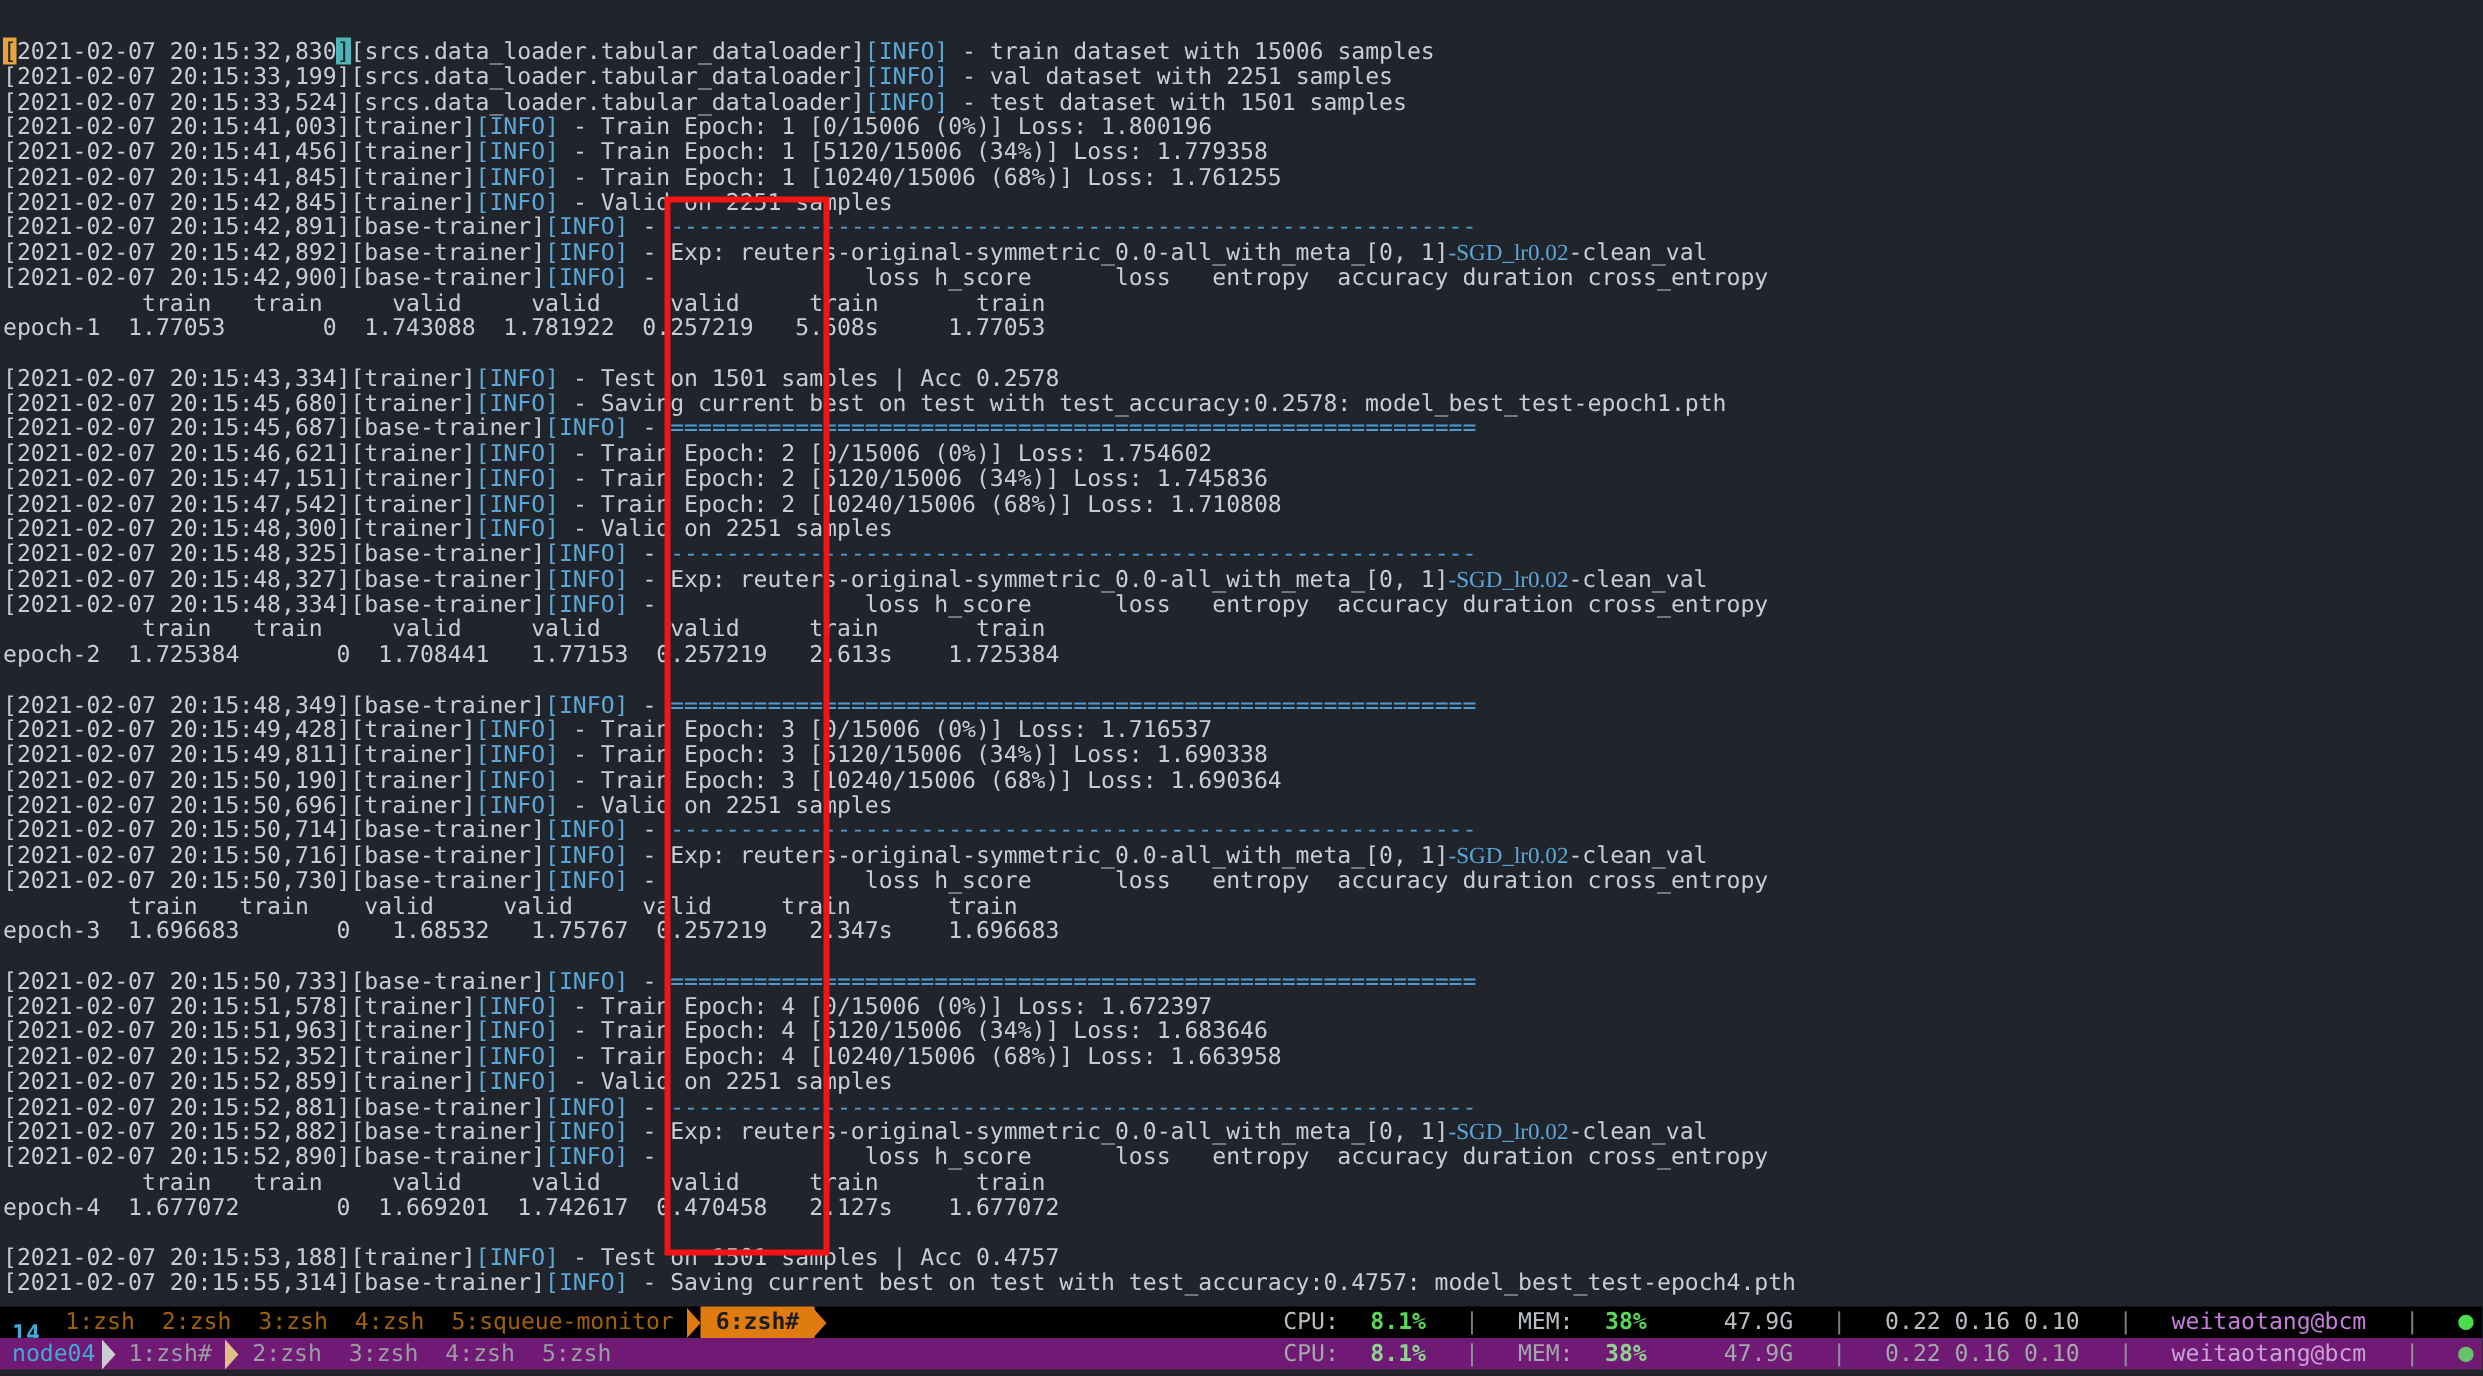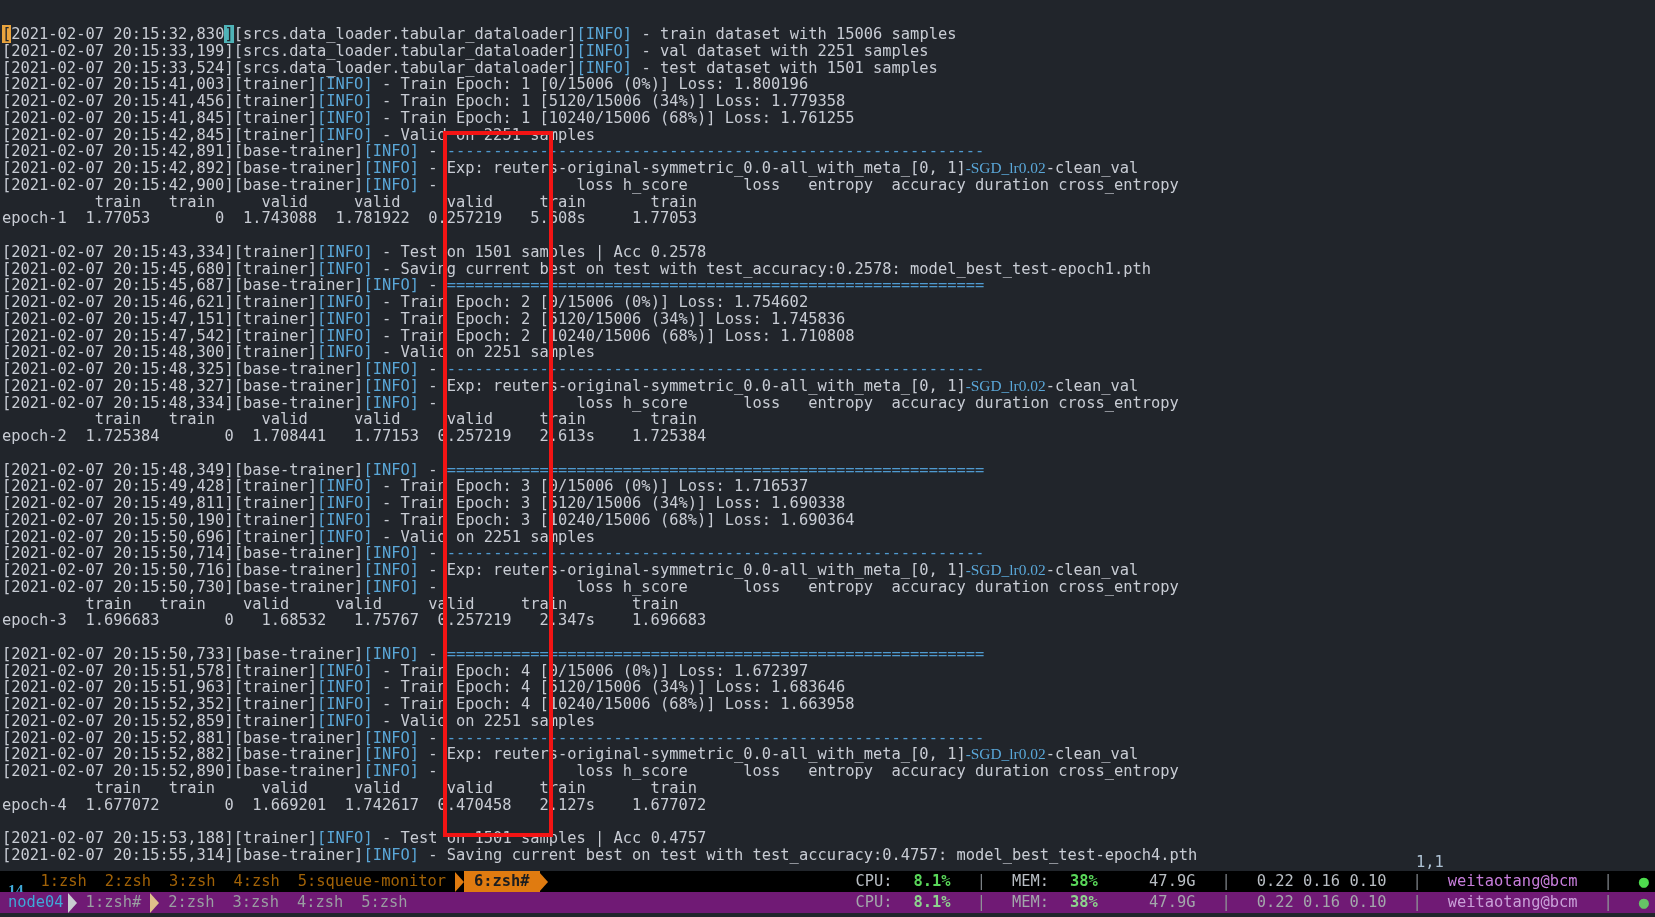--- a/index.html
+++ b/index.html
@@ -58,21 +58,21 @@
     position:absolute;left:0;
     width:1655px;height:21px;
     font-size:15.4px;line-height:21px;
     white-space:pre;
     display:flex;align-items:center;
   }
   #status1{top:847px;background:#000000;}
   #status2{top:868px;background:#701a75;}
   .st-left{display:flex;align-items:center;height:21px;flex:0 0 auto;}
   .st-right{display:flex;align-items:center;height:21px;margin-left:auto;padding-right:6px;gap:21px;}
-  .sess{color:#3fa9d8;padding:15px 8px 0 8px;font-weight:bold;font-family:Liberation Serif, serif;}
+  .sess{color:#3fa9d8;padding:15px 8px 0 8px;font-weight:bold;}
   .sess2{color:#3fa9d8;padding:0 4px 0 8px;}
   .win{color:#a16207;padding:16px 9px;}
   .win-dim{color:#9a9ea2;padding:0 9px;}
   .win-active{
     background:#e07b10;color:#1b1d20;padding:0 10px;font-weight:bold;
   }
   .arrow-r{
     width:0;height:0;
     border-top:10.5px solid transparent;
     border-bottom:10.5px solid transparent;
@@ -111,24 +111,20 @@
 </style>
 </head>
 <body>
 
 <div id="term">
 
   <div class="screen" id="screen"><div class="line"><span class="sel-open">[</span>2021-02-07 20:15:32,830<span class="cursor">]</span>[srcs.data_loader.tabular_dataloader]<span class="info">[INFO]</span> - train dataset with 15006 samples</div><div class="line">[2021-02-07 20:15:33,199][srcs.data_loader.tabular_dataloader]<span class="info">[INFO]</span> - val dataset with 2251 samples</div><div class="line">[2021-02-07 20:15:33,524][srcs.data_loader.tabular_dataloader]<span class="info">[INFO]</span> - test dataset with 1501 samples</div><div class="line">[2021-02-07 20:15:41,003][trainer]<span class="info">[INFO]</span> - Train Epoch: 1 [0/15006 (0%)] Loss: 1.800196</div><div class="line">[2021-02-07 20:15:41,456][trainer]<span class="info">[INFO]</span> - Train Epoch: 1 [5120/15006 (34%)] Loss: 1.779358</div><div class="line">[2021-02-07 20:15:41,845][trainer]<span class="info">[INFO]</span> - Train Epoch: 1 [10240/15006 (68%)] Loss: 1.761255</div><div class="line">[2021-02-07 20:15:42,845][trainer]<span class="info">[INFO]</span> - Valid on 2251 samples</div><div class="line">[2021-02-07 20:15:42,891][base-trainer]<span class="info">[INFO]</span> - <span class="dash">----------------------------------------------------------</span></div><div class="line">[2021-02-07 20:15:42,892][base-trainer]<span class="info">[INFO]</span> - Exp: reuters-original-symmetric_0.0-all_with_meta_[0, 1]<span class="sgd">-SGD_lr0.02</span>-clean_val</div><div class="line">[2021-02-07 20:15:42,900][base-trainer]<span class="info">[INFO]</span> -               loss h_score      loss   entropy  accuracy duration cross_entropy</div><div class="line">          train   train     valid     valid     valid     train       train</div><div class="line">epoch-1  1.77053       0  1.743088  1.781922  0.257219   5.608s     1.77053</div><div class="line">&nbsp;</div><div class="line">[2021-02-07 20:15:43,334][trainer]<span class="info">[INFO]</span> - Test on 1501 samples | Acc 0.2578</div><div class="line">[2021-02-07 20:15:45,680][trainer]<span class="info">[INFO]</span> - Saving current best on test with test_accuracy:0.2578: model_best_test-epoch1.pth</div><div class="line">[2021-02-07 20:15:45,687][base-trainer]<span class="info">[INFO]</span> - <span class="dash">==========================================================</span></div><div class="line">[2021-02-07 20:15:46,621][trainer]<span class="info">[INFO]</span> - Train Epoch: 2 [0/15006 (0%)] Loss: 1.754602</div><div class="line">[2021-02-07 20:15:47,151][trainer]<span class="info">[INFO]</span> - Train Epoch: 2 [5120/15006 (34%)] Loss: 1.745836</div><div class="line">[2021-02-07 20:15:47,542][trainer]<span class="info">[INFO]</span> - Train Epoch: 2 [10240/15006 (68%)] Loss: 1.710808</div><div class="line">[2021-02-07 20:15:48,300][trainer]<span class="info">[INFO]</span> - Valid on 2251 samples</div><div class="line">[2021-02-07 20:15:48,325][base-trainer]<span class="info">[INFO]</span> - <span class="dash">----------------------------------------------------------</span></div><div class="line">[2021-02-07 20:15:48,327][base-trainer]<span class="info">[INFO]</span> - Exp: reuters-original-symmetric_0.0-all_with_meta_[0, 1]<span class="sgd">-SGD_lr0.02</span>-clean_val</div><div class="line">[2021-02-07 20:15:48,334][base-trainer]<span class="info">[INFO]</span> -               loss h_score      loss   entropy  accuracy duration cross_entropy</div><div class="line">          train   train     valid     valid     valid     train       train</div><div class="line">epoch-2  1.725384       0  1.708441   1.77153  0.257219   2.613s    1.725384</div><div class="line">&nbsp;</div><div class="line">[2021-02-07 20:15:48,349][base-trainer]<span class="info">[INFO]</span> - <span class="dash">==========================================================</span></div><div class="line">[2021-02-07 20:15:49,428][trainer]<span class="info">[INFO]</span> - Train Epoch: 3 [0/15006 (0%)] Loss: 1.716537</div><div class="line">[2021-02-07 20:15:49,811][trainer]<span class="info">[INFO]</span> - Train Epoch: 3 [5120/15006 (34%)] Loss: 1.690338</div><div class="line">[2021-02-07 20:15:50,190][trainer]<span class="info">[INFO]</span> - Train Epoch: 3 [10240/15006 (68%)] Loss: 1.690364</div><div class="line">[2021-02-07 20:15:50,696][trainer]<span class="info">[INFO]</span> - Valid on 2251 samples</div><div class="line">[2021-02-07 20:15:50,714][base-trainer]<span class="info">[INFO]</span> - <span class="dash">----------------------------------------------------------</span></div><div class="line">[2021-02-07 20:15:50,716][base-trainer]<span class="info">[INFO]</span> - Exp: reuters-original-symmetric_0.0-all_with_meta_[0, 1]<span class="sgd">-SGD_lr0.02</span>-clean_val</div><div class="line">[2021-02-07 20:15:50,730][base-trainer]<span class="info">[INFO]</span> -               loss h_score      loss   entropy  accuracy duration cross_entropy</div><div class="line">         train   train    valid     valid     valid     train       train</div><div class="line">epoch-3  1.696683       0   1.68532   1.75767  0.257219   2.347s    1.696683</div><div class="line">&nbsp;</div><div class="line">[2021-02-07 20:15:50,733][base-trainer]<span class="info">[INFO]</span> - <span class="dash">==========================================================</span></div><div class="line">[2021-02-07 20:15:51,578][trainer]<span class="info">[INFO]</span> - Train Epoch: 4 [0/15006 (0%)] Loss: 1.672397</div><div class="line">[2021-02-07 20:15:51,963][trainer]<span class="info">[INFO]</span> - Train Epoch: 4 [5120/15006 (34%)] Loss: 1.683646</div><div class="line">[2021-02-07 20:15:52,352][trainer]<span class="info">[INFO]</span> - Train Epoch: 4 [10240/15006 (68%)] Loss: 1.663958</div><div class="line">[2021-02-07 20:15:52,859][trainer]<span class="info">[INFO]</span> - Valid on 2251 samples</div><div class="line">[2021-02-07 20:15:52,881][base-trainer]<span class="info">[INFO]</span> - <span class="dash">----------------------------------------------------------</span></div><div class="line">[2021-02-07 20:15:52,882][base-trainer]<span class="info">[INFO]</span> - Exp: reuters-original-symmetric_0.0-all_with_meta_[0, 1]<span class="sgd">-SGD_lr0.02</span>-clean_val</div><div class="line">[2021-02-07 20:15:52,890][base-trainer]<span class="info">[INFO]</span> -               loss h_score      loss   entropy  accuracy duration cross_entropy</div><div class="line">          train   train     valid     valid     valid     train       train</div><div class="line">epoch-4  1.677072       0  1.669201  1.742617  0.470458   2.127s    1.677072</div><div class="line">&nbsp;</div><div class="line">[2021-02-07 20:15:53,188][trainer]<span class="info">[INFO]</span> - Test on 1501 samples | Acc 0.4757</div><div class="line">[2021-02-07 20:15:55,314][base-trainer]<span class="info">[INFO]</span> - Saving current best on test with test_accuracy:0.4757: model_best_test-epoch4.pth</div></div>
 
   <div id="redrect"></div>
 
-  <div class="copymode">
-    <span class="pos">1,1</span>
-    <span class="top">Top</span>
-  </div>
 
   <div class="status" id="status1">
     <div class="st-left" id="st1-left"><span class="sess">14</span><span class="win">1:zsh</span><span class="win">2:zsh</span><span class="win">3:zsh</span><span class="win">4:zsh</span><span class="win">5:squeue-monitor</span><span class="arrow-r"></span><span class="win-active">6:zsh#</span><span class="arrow-l" style="border-left-color: rgb(224, 123, 16);"></span></div>
     <div class="st-right">
       <span class="lbl">CPU:</span><span class="val-green">8.1%</span>
       <span class="sep">|</span>
       <span class="lbl">MEM:</span><span class="val-green">38%</span><span class="val">&nbsp;</span><span class="val">47.9G</span>
       <span class="sep">|</span>
       <span class="val">0.22 0.16 0.10</span>
       <span class="sep">|</span>

